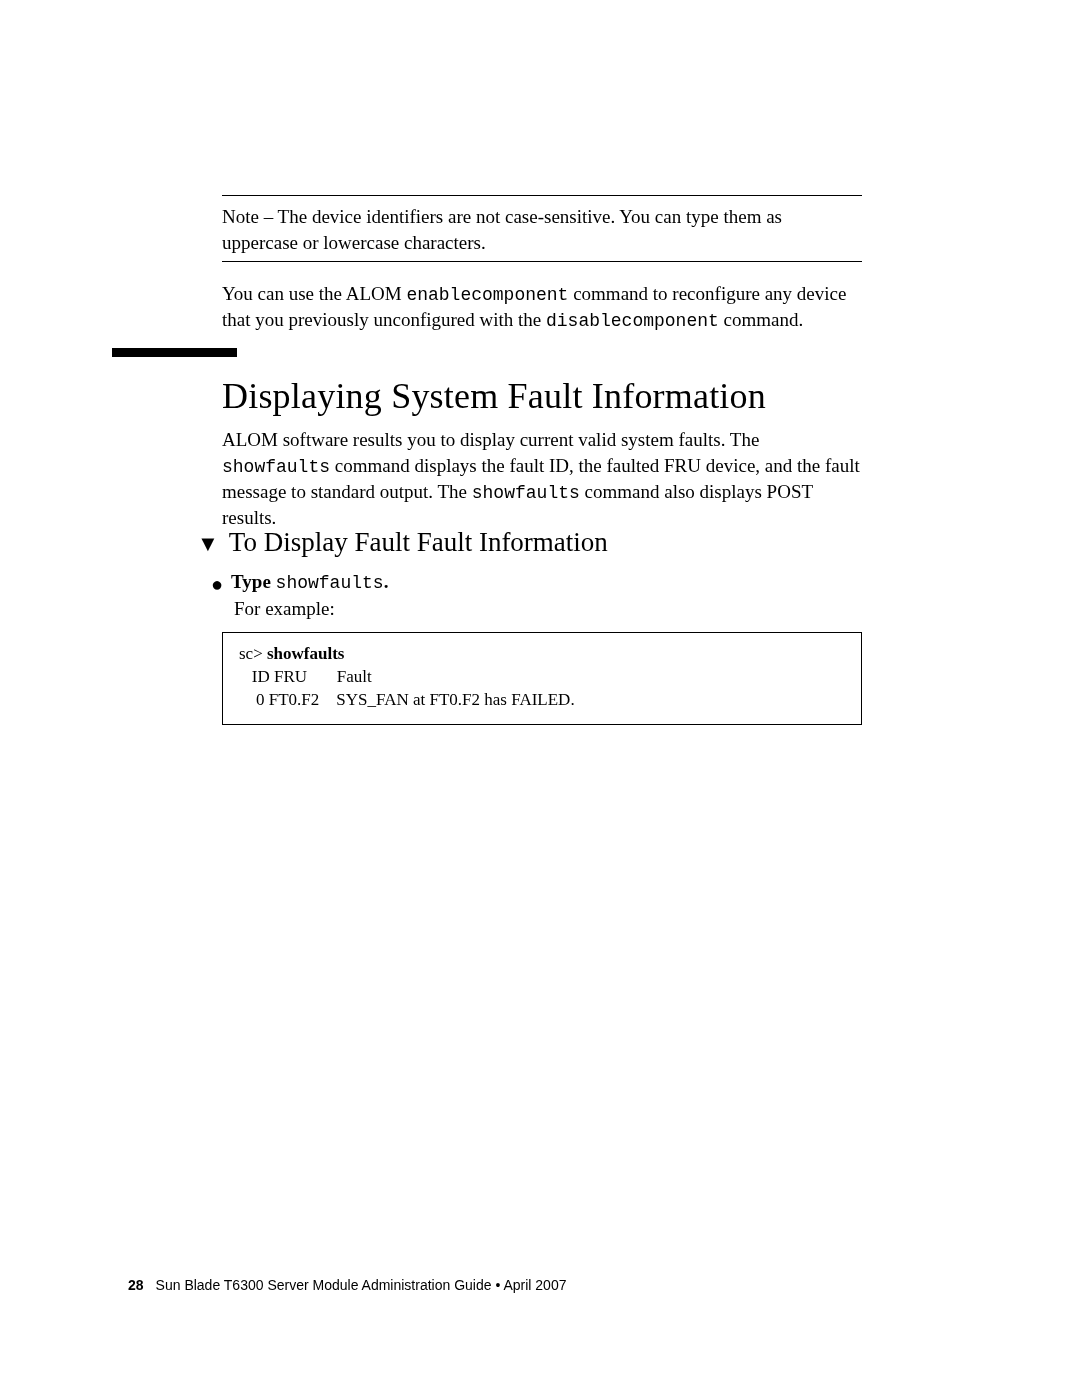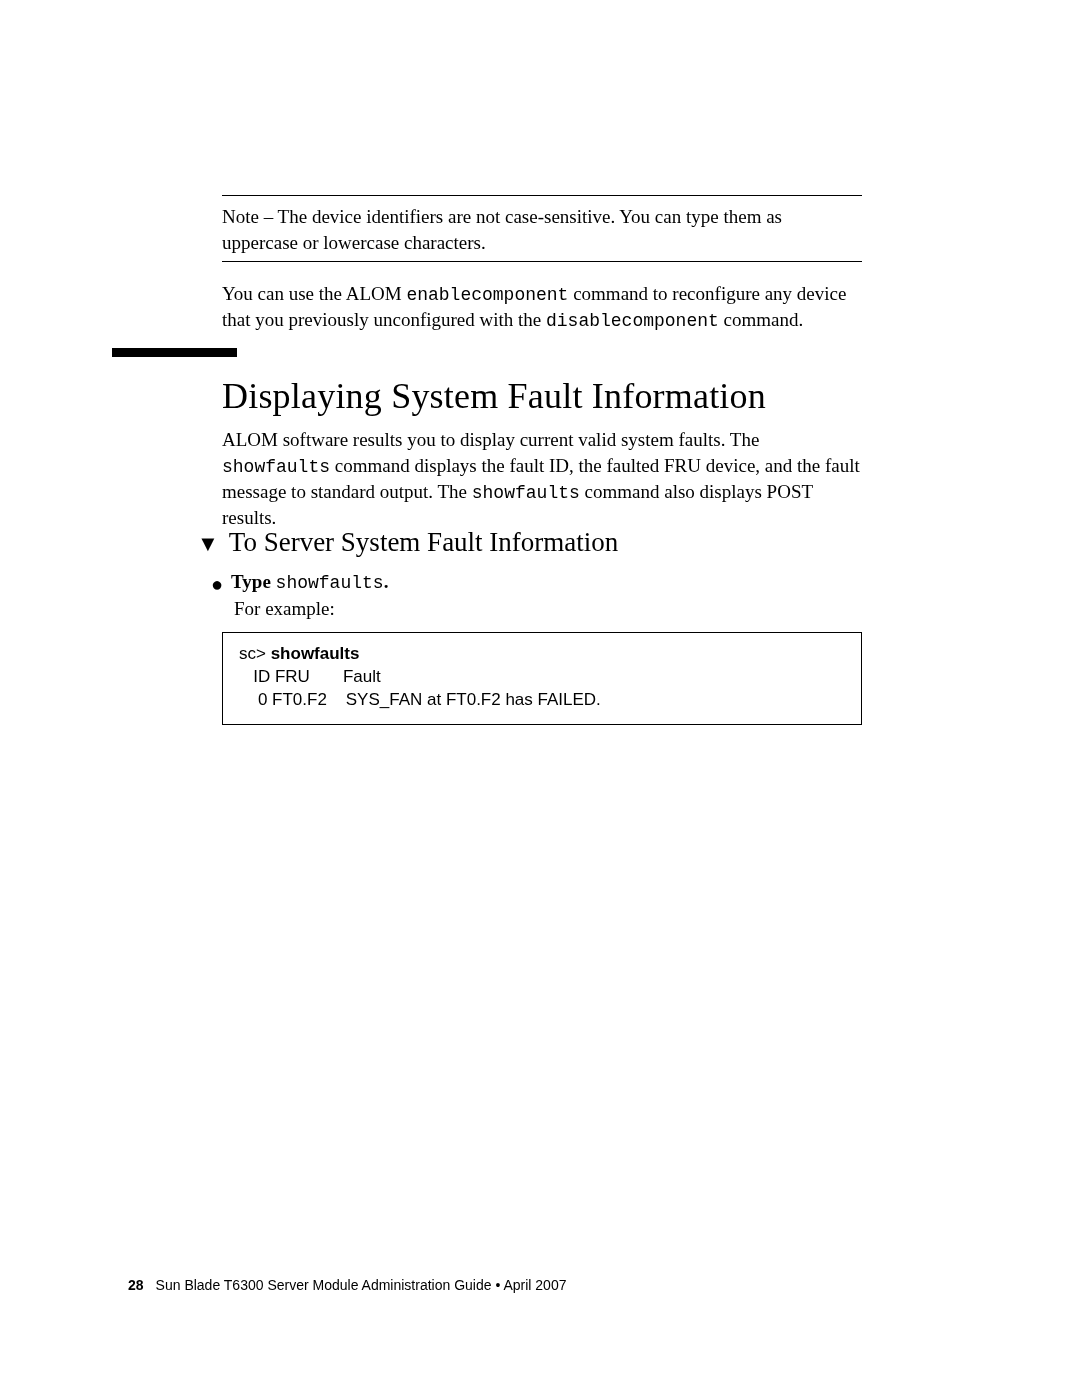--- a/index.html
+++ b/index.html
@@ -124,21 +124,21 @@
 
   
   .codebox {
     position: absolute;
     left: 222px;
     top: 632px;
     width: 640px;
     box-sizing: border-box;
     border: 1.3px solid #000;
     padding: 10px 16px 12px 16px;
-    font-family: Liberation Sans, sans-serif;
+    font-family: Liberation Serif, serif;
     font-size: 17px;
     line-height: 1.35;
     white-space: pre;
   }
   .code-bold { font-weight: 700; }
 
   
   .footer {
     position: absolute;
     left: 128px;
@@ -172,21 +172,21 @@
   <div class="sec-bar"></div>
 
   <div class="h1">Displaying System Fault Information</div>
 
   <div class="para-intro">
     <span>ALOM software results you to display current valid system faults. The </span><span class="mono">showfaults</span><span> command displays the fault ID, the faulted FRU device, and the fault message to standard output. The </span><span class="mono">showfaults</span><span> command also displays POST results.</span>
   </div>
 
   <div class="h2-row">
     <span class="h2-marker">▼</span>
-    <span class="h2">To Server System Fault Information</span>
+    <span class="h2">To Display Fault Fault Information</span>
   </div>
 
   <div class="step-row">
     <span class="bullet">●</span>
     <span class="step-text">
       <span class="bold">Type </span><span class="mono">showfaults</span><span class="bold">.</span>
     </span>
   </div>
 
   <div class="example-lead">For example:</div>

